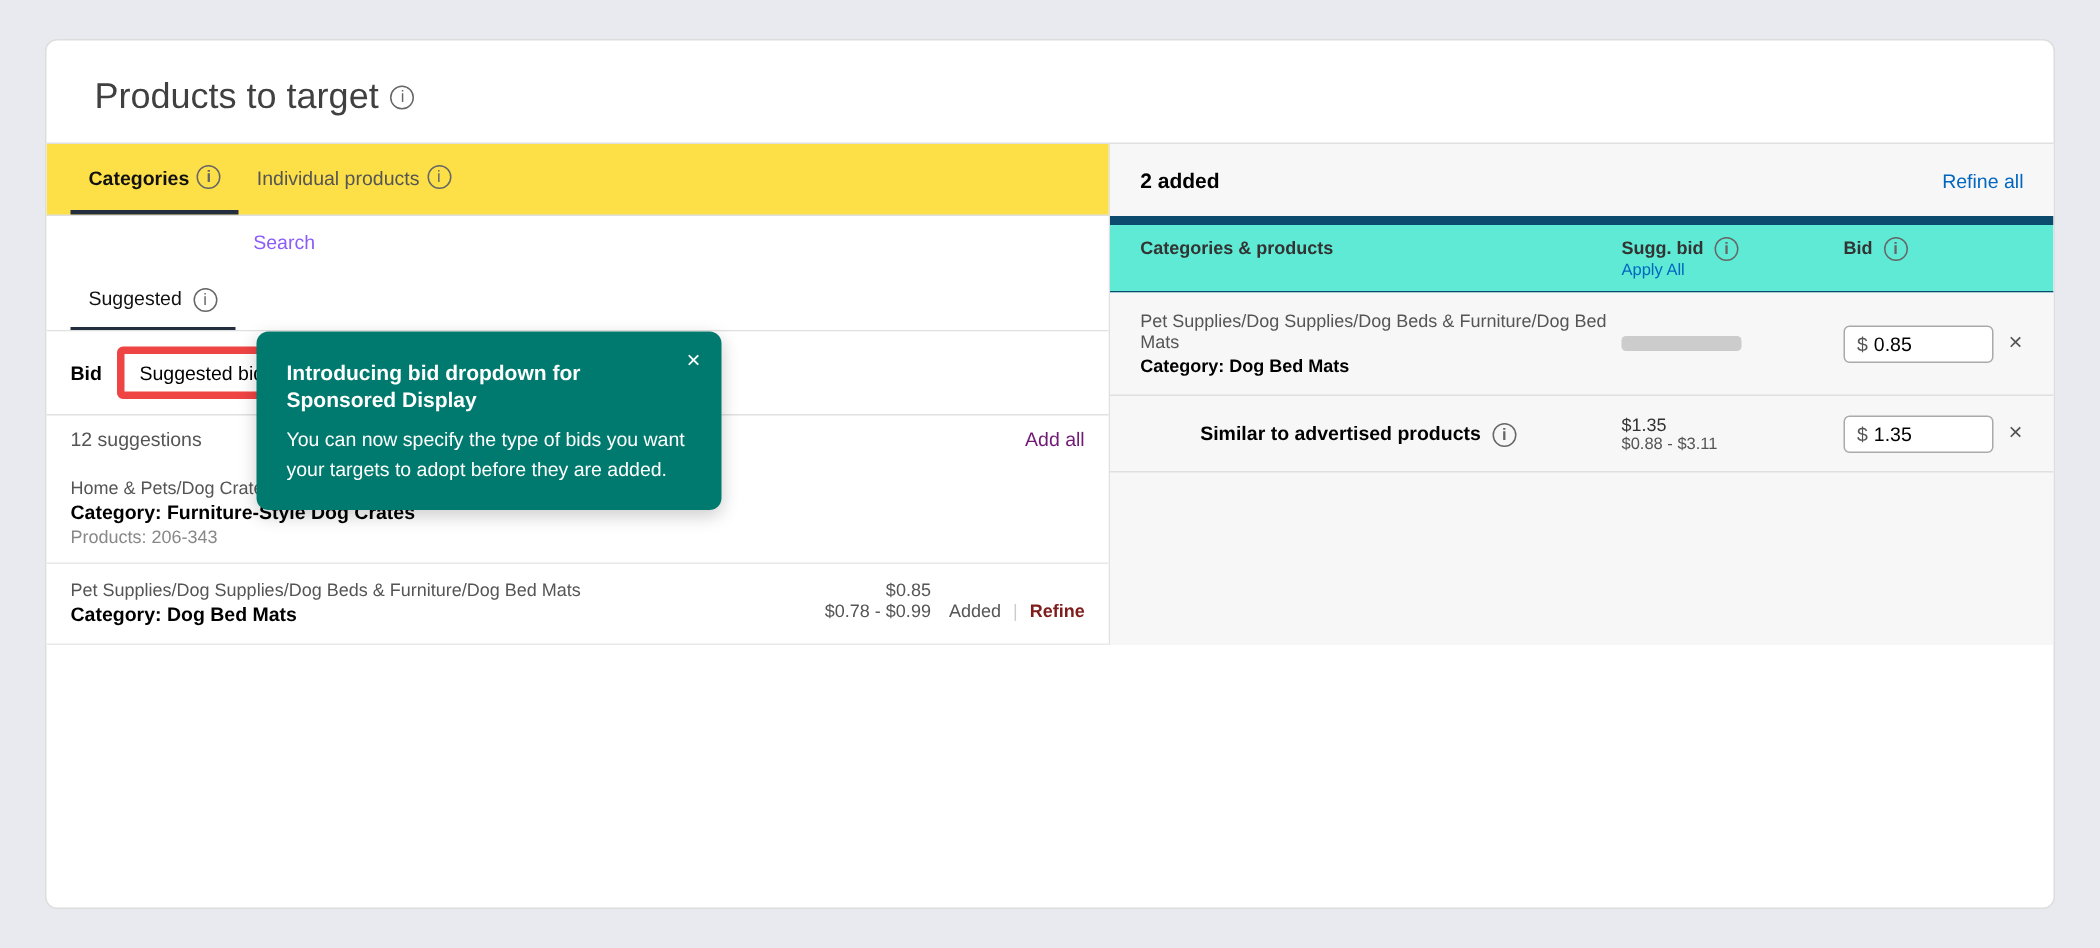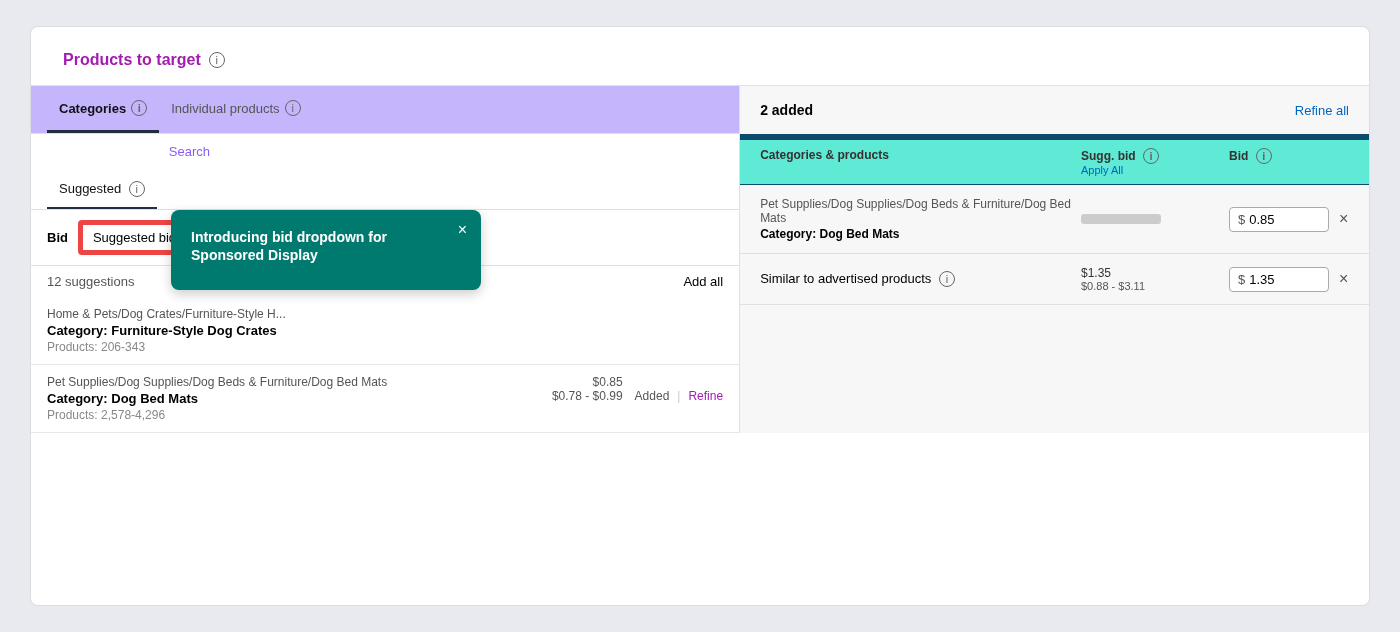--- a/index.html
+++ b/index.html
@@ -22,23 +22,23 @@
       overflow: hidden;
     }
     .card-header {
       padding: 24px 32px 16px;
       border-bottom: 1px solid #e0e0e0;
       display: flex;
       align-items: center;
       gap: 8px;
     }
     .card-title {
-      font-size: 16px;
-      font-weight: 700;
-      color: #a21caf;
+      font-size: 24px;
+      font-weight: 400;
+      color: #404040;
     }
     .info-icon {
       width: 16px;
       height: 16px;
       border-radius: 50%;
       border: 1px solid #666;
       display: inline-flex;
       align-items: center;
       justify-content: center;
       font-size: 11px;
@@ -56,21 +56,21 @@
     }
     .right-panel {
       width: 47%;
       background: #f7f7f7;
     }
     
     .tabs {
       display: flex;
       padding: 0 16px;
       border-bottom: 1px solid #e0e0e0;
-      background: #c4b5fd;
+      background: #fde047;
       align-items: flex-end;
     }
     .tab {
       padding: 14px 12px;
       cursor: pointer;
       color: #555;
       display: flex;
       align-items: center;
       gap: 5px;
       border-bottom: 3px solid transparent;
@@ -169,21 +169,21 @@
       justify-content: space-between;
       align-items: center;
       padding: 8px 16px;
       background: #fff;
     }
     .suggestions-count {
       font-size: 13px;
       color: #555;
     }
     .add-all-btn {
-      color: #000000;
+      color: #701a75;
       cursor: pointer;
       font-size: 13px;
       background: none;
       border: none;
     }
     
     .suggestions-list {
       overflow-y: auto;
       background: #fff;
     }
@@ -224,22 +224,23 @@
     .suggestion-actions {
       display: flex;
       gap: 8px;
       align-items: center;
       font-size: 12px;
     }
     .added-label {
       color: #555;
     }
     .refine-link {
-      color: #a21caf;
-      cursor: pointer;
+      color: #7f1d1d;
+      cursor: pointer;
+      font-weight: bold;
     }
     
     .right-header {
       display: flex;
       justify-content: space-between;
       align-items: center;
       padding: 16px 20px;
       border-bottom: 6px solid #0c4a6e;
       background: #f7f7f7;
     }
@@ -381,20 +382,21 @@
       <div class="bid-row">
         <span class="bid-label">Bid</span>
         <div class="bid-select">
           <span>Suggested bid</span>
           <span class="chevron">▾</span>
         </div>
 
         <div class="tooltip-popup">
           <span class="tooltip-close">×</span>
           <div class="tooltip-title">Introducing bid dropdown for Sponsored Display</div>
+          <div class="tooltip-body">You can now specify the type of bids you want your targets to adopt before they are added.</div>
         </div>
       </div>
 
       <div class="suggestions-header">
         <span class="suggestions-count">12 suggestions</span>
         <button class="add-all-btn">Add all</button>
       </div>
 
       <div class="suggestions-list">
 
@@ -415,21 +417,20 @@
                 <div>$0.85</div>
                 <div>$0.78 - $0.99</div>
               </div>
               <div class="suggestion-actions">
                 <span class="added-label">Added</span>
                 <span style="color:#ccc;">|</span>
                 <span class="refine-link">Refine</span>
               </div>
             </div>
           </div>
-          <div class="suggestion-products">Products: 2,578-4,296</div>
         </div>
 
       </div>
     </div>
 
     <div class="right-panel">
 
       <div class="right-header">
         <span class="added-count">2 added</span>
         <button class="remove-all-link">Refine all</button>
@@ -462,21 +463,21 @@
             <div class="bid-input-container">
               <span class="bid-dollar">$</span>
               <input class="bid-value" type="text" value="0.85" style="">
             </div>
             <button class="remove-btn">×</button>
           </div>
         </div>
 
         <div class="right-item">
           <div>
-            <div class="right-item-category" style="font-weight:400; font-size:13px;">
+            <div class="right-item-category" style="font-weight:700; font-size:13px;margin-left:40px;">
               <span>Similar to advertised products</span>
               <span class="info-icon" style="margin-left:4px; display:inline-flex;">i</span>
             </div>
           </div>
           <div>
             <div class="sugg-bid-main">$1.35</div>
             <div class="sugg-bid-range">$0.88 - $3.11</div>
           </div>
           <div class="bid-input-row">
             <div class="bid-input-container">

